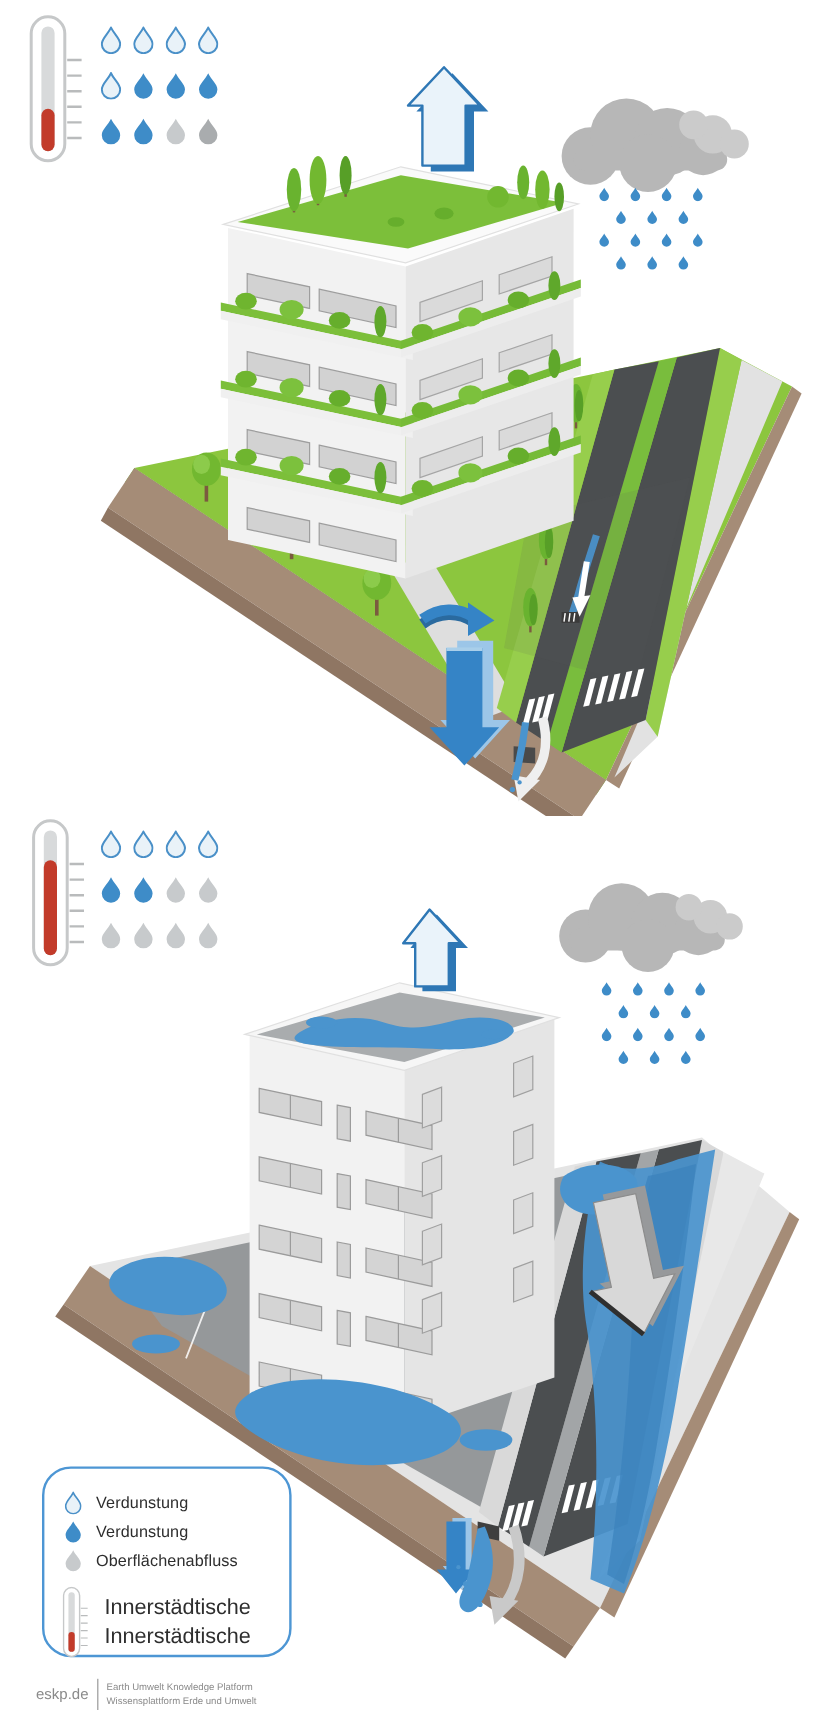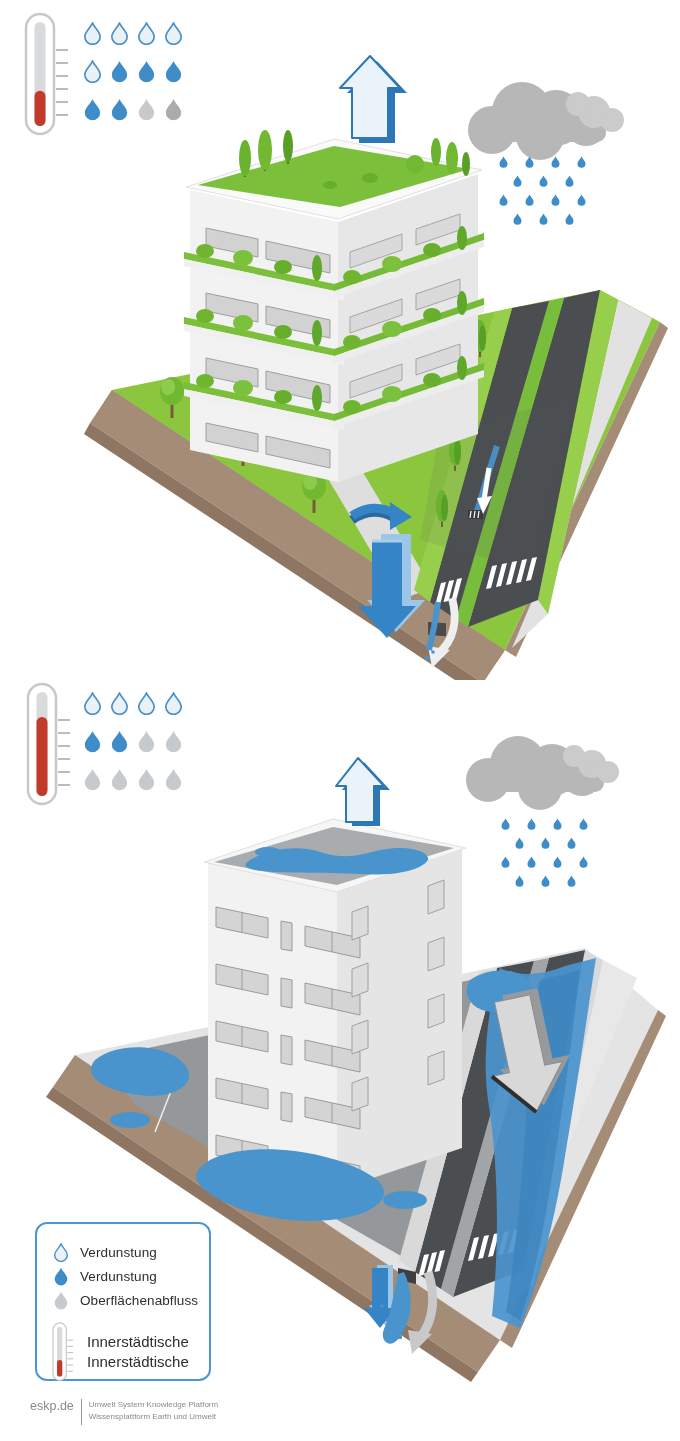--- a/index.html
+++ b/index.html
@@ -7,30 +7,30 @@
        font-family:"Liberation Sans",sans-serif;}
   svg.scene{position:absolute;left:0;display:block}
   #scene1{top:0}
   #scene2{top:680px}
   .overlay{position:absolute}
   .drop-grid{display:grid;grid-template-columns:repeat(4,27px);grid-auto-rows:38px;
              align-items:start;justify-items:start}
   .drop-cell{display:block;line-height:0}
   .rain{width:96px;height:78px}
   .rain-drop{position:absolute;line-height:0}
-  .legend{position:absolute;left:35px;top:1222px;width:176px;height:159px;
-          border:2px solid var(--c-legend_border,#4D96D4);border-radius:12px;
+  .legend{position:absolute;left:35px;top:1222px;width:208px;height:159px;
+          border:2px solid var(--c-legend_border,#4D96D4);border-radius:24px;
           background:#fff;box-sizing:border-box;padding-top:14px}
   .legend-row{display:flex;align-items:center;gap:11px;margin:5px 0 0 16px}
   .legend-row .lg-ic{width:16px;display:flex;justify-content:center;line-height:0}
   .legend-label{font-size:13.5px;color:#2E2E2E;letter-spacing:.1px}
   .legend-thermo-row{display:flex;align-items:center;gap:13px;margin:12px 0 0 15px}
   .legend-thermo-row .lg-th{line-height:0}
-  .legend-thermo-label{font-size:15px;color:#2E2E2E;line-height:1.3}
-  .footer{position:absolute;left:30px;top:1399px;display:flex;align-items:flex-start;gap:7px}
+  .legend-thermo-label{font-size:18px;color:#2E2E2E;line-height:1.3}
+  .footer{position:absolute;left:30px;top:1399px;display:flex;align-items:center;gap:7px}
   .footer-logo{font-size:12.5px;color:var(--c-footer_text,#8A8A8A)}
   .footer-divider{width:1px;height:26px;background:#9A9A9A}
   .footer-tagline{font-size:8px;color:var(--c-footer_text,#8A8A8A);line-height:1.45}
 </style>
 </head>
 <body>
 
 <svg id="scene1" class="scene" width="680" height="680" viewBox="0 0 680 680">
 
   <g>
@@ -612,16 +612,16 @@
       <span>Innerstädtische</span><br>
       <span>Innerstädtische</span>
     </span>
   </div>
 </div>
 
 <div class="footer">
   <span class="footer-logo">eskp.de</span>
   <span class="footer-divider"></span>
   <span class="footer-tagline">
-    <span>Umwelt System Knowledge Platform</span><br>
-    <span>Wissensplattform Earth und Umwelt</span>
+    <span>Earth Umwelt Knowledge Platform</span><br>
+    <span>Wissensplattform Erde und Umwelt</span>
   </span>
 </div>
 
 </body></html>

